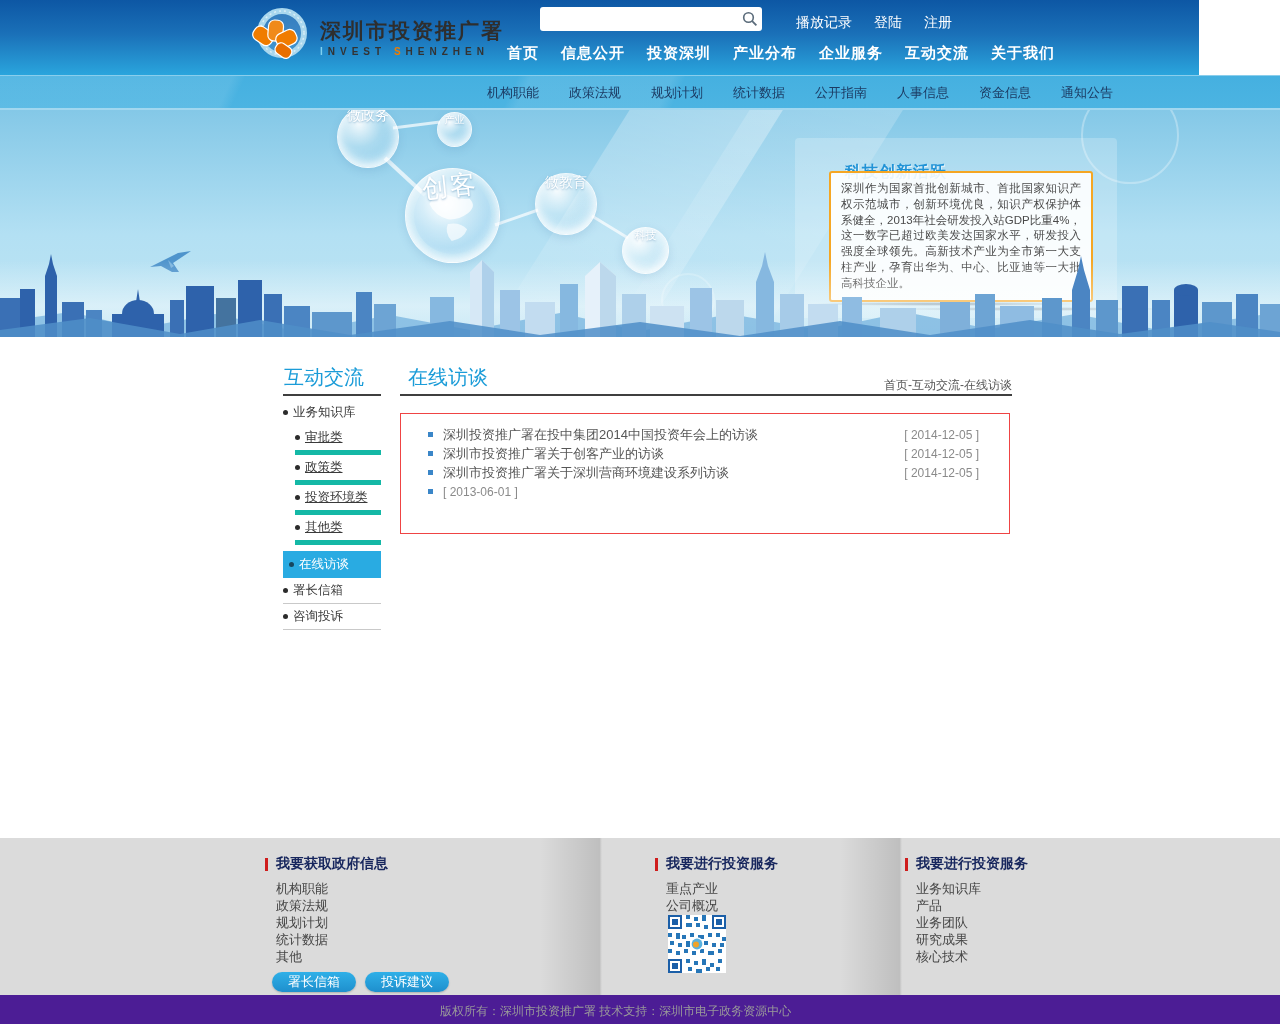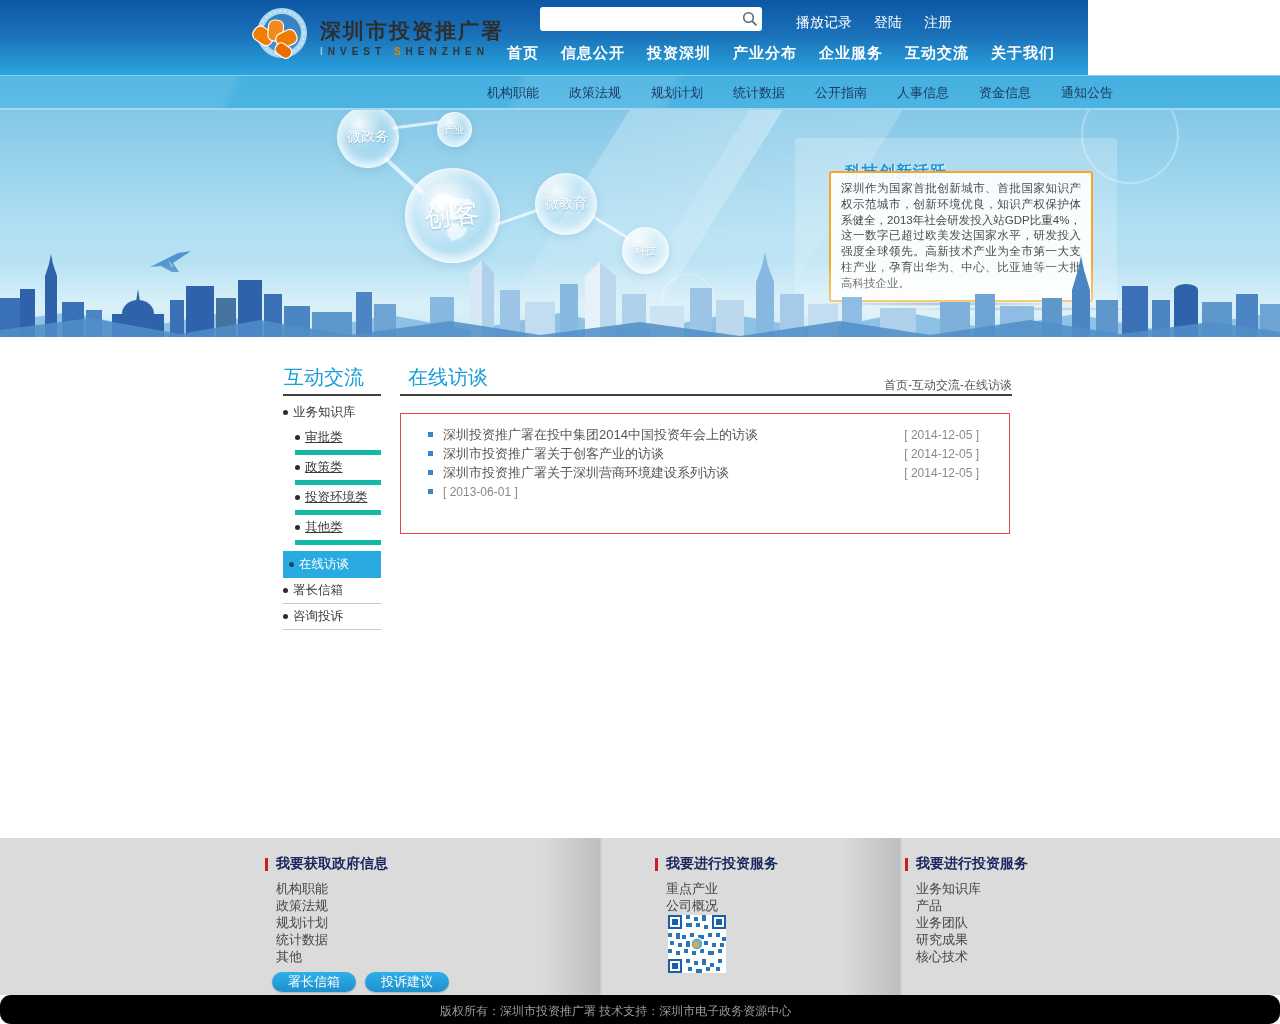--- a/index.html
+++ b/index.html
@@ -1,21 +1,21 @@
 <!DOCTYPE html>
 <html><head>
 <meta charset="utf-8">
 <style>
   html,body{margin:0;padding:0;background:#fff;}
   .page{position:relative;width:1280px;height:1024px;overflow:hidden;background:#fff;
         font-family:"Liberation Sans","DejaVu Sans",sans-serif;}
   .abs{position:absolute;}
 
   
-  .topbar{position:absolute;top:0;left:0;width:1088px;height:75px;
+  .topbar{position:absolute;top:0;left:0;width:1199px;height:75px;
     background:linear-gradient(180deg,#0d57a4 0%,#1a70b8 45%,#2aa5dd 100%);}
   .logo{position:absolute;left:252px;top:6px;display:flex;align-items:center;cursor:pointer;}
   .logo-mark{width:58px;height:62px;margin-right:10px;}
   .logo-title{font-size:21px;font-weight:bold;color:#2e2e2e;letter-spacing:2px;line-height:26px;}
   .logo-sub{font-size:10px;font-weight:bold;letter-spacing:5px;color:#333;margin-top:2px;}
   .logo-sub .li{color:#7fd0f0;}
   .logo-sub .ls{color:#f07c00;}
 
   .search-box{position:absolute;left:540px;top:7px;width:222px;height:24px;background:#fff;
     border-radius:3px;display:flex;align-items:center;}
@@ -45,21 +45,21 @@
     padding:0 15px;cursor:pointer;}
 
   
   .hero{position:absolute;top:110px;left:0;width:1280px;height:227px;overflow:hidden;
     background:linear-gradient(180deg,#84c8e7 0%,#b3e0f3 55%,#bfe5f4 100%);}
   .ray{position:absolute;width:130px;height:420px;top:-80px;
     background:linear-gradient(180deg,rgba(255,255,255,0.35),rgba(255,255,255,0));
     transform:rotate(32deg);}
   .mist{position:absolute;left:0;top:150px;width:1280px;height:77px;
     background:linear-gradient(180deg,rgba(255,255,255,0) 0%,rgba(255,255,255,0.45) 60%,rgba(235,246,252,0.25) 100%);}
-  .bubble{position:absolute;border-radius:50%;display:flex;align-items:center;justify-content:center;
+  .bubble{position:absolute;border-radius:50%;display:flex;justify-content:center;
     color:#fff;text-shadow:0 1px 2px rgba(0,80,140,0.35);
     background:radial-gradient(circle at 35% 28%,rgba(255,255,255,0.9) 0%,rgba(255,255,255,0.25) 40%,rgba(190,225,245,0.18) 68%,rgba(255,255,255,0.30) 100%);
     box-shadow:inset 0 0 14px rgba(255,255,255,0.95),inset 0 -4px 10px rgba(255,255,255,0.5),0 3px 8px rgba(70,130,175,0.18);
     border:1px solid rgba(255,255,255,0.85);}
   .bubble .globe{position:absolute;inset:8px;border-radius:50%;overflow:hidden;
     background:radial-gradient(circle at 42% 36%,rgba(255,255,255,0.85) 0%,rgba(215,238,250,0.5) 35%,rgba(170,215,242,0.35) 65%,rgba(255,255,255,0.2) 100%);}
   .bubble .label{position:relative;z-index:2;}
   .feature-panel{position:absolute;left:795px;top:28px;width:322px;height:180px;
     background:rgba(255,255,255,0.22);border-radius:4px;}
   .feature-title{position:absolute;left:833px;top:40px;margin:12px;font-size:16px;font-weight:bold;
@@ -105,21 +105,21 @@
   .fcol{position:absolute;top:17px;}
   .fcol h4{margin:0;font-size:14px;color:#17265d;display:flex;align-items:center;}
   .fcol h4 .bar{display:inline-block;width:3px;height:13px;background:#cf1d1d;margin-right:8px;}
   .fcol .links{margin-top:8px;}
   .fcol .links a{display:block;font-size:13px;color:#454545;text-decoration:none;
     line-height:16px;margin-bottom:1px;padding-left:11px;cursor:pointer;}
   .pill{position:absolute;top:134px;width:84px;height:20px;border-radius:11px;text-align:center;
     line-height:20px;font-size:13px;color:#fff;text-decoration:none;cursor:pointer;
     background:linear-gradient(180deg,#2fb0e8,#1e8fcd);box-shadow:0 1px 2px rgba(0,0,0,0.2);}
   .qr{position:absolute;left:668px;top:77px;width:58px;height:58px;}
-  .copyright{position:absolute;top:995px;left:0;width:1280px;height:29px;background:#000000;border-radius:11px;}
+  .copyright{position:absolute;top:995px;left:0;width:1280px;height:29px;background:#4c1d95;}
   .copyright span{position:absolute;left:440px;top:8px;font-size:12px;color:#9a9a9a;}
 </style>
 </head>
 <body>
 
 <div class="page">
 
   <header class="topbar">
 
     <div class="logo">

